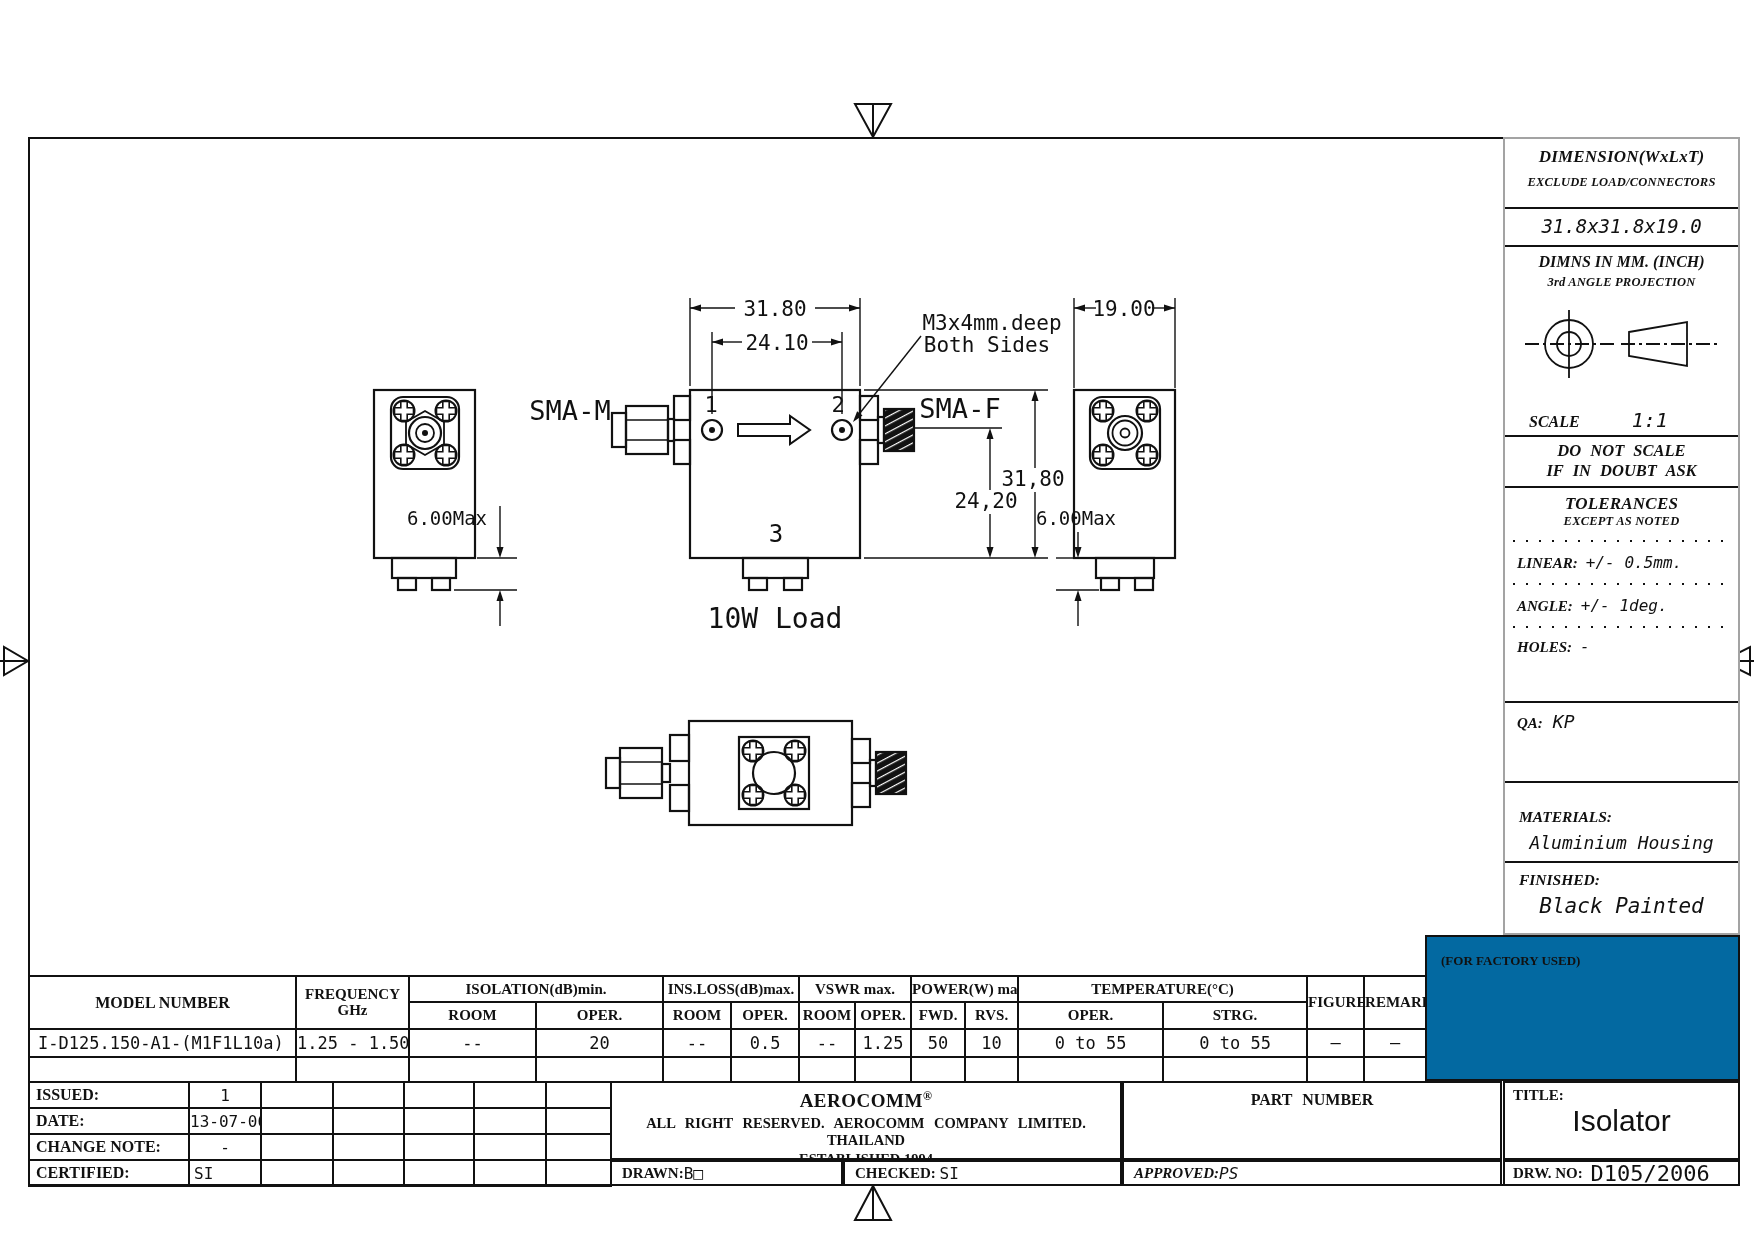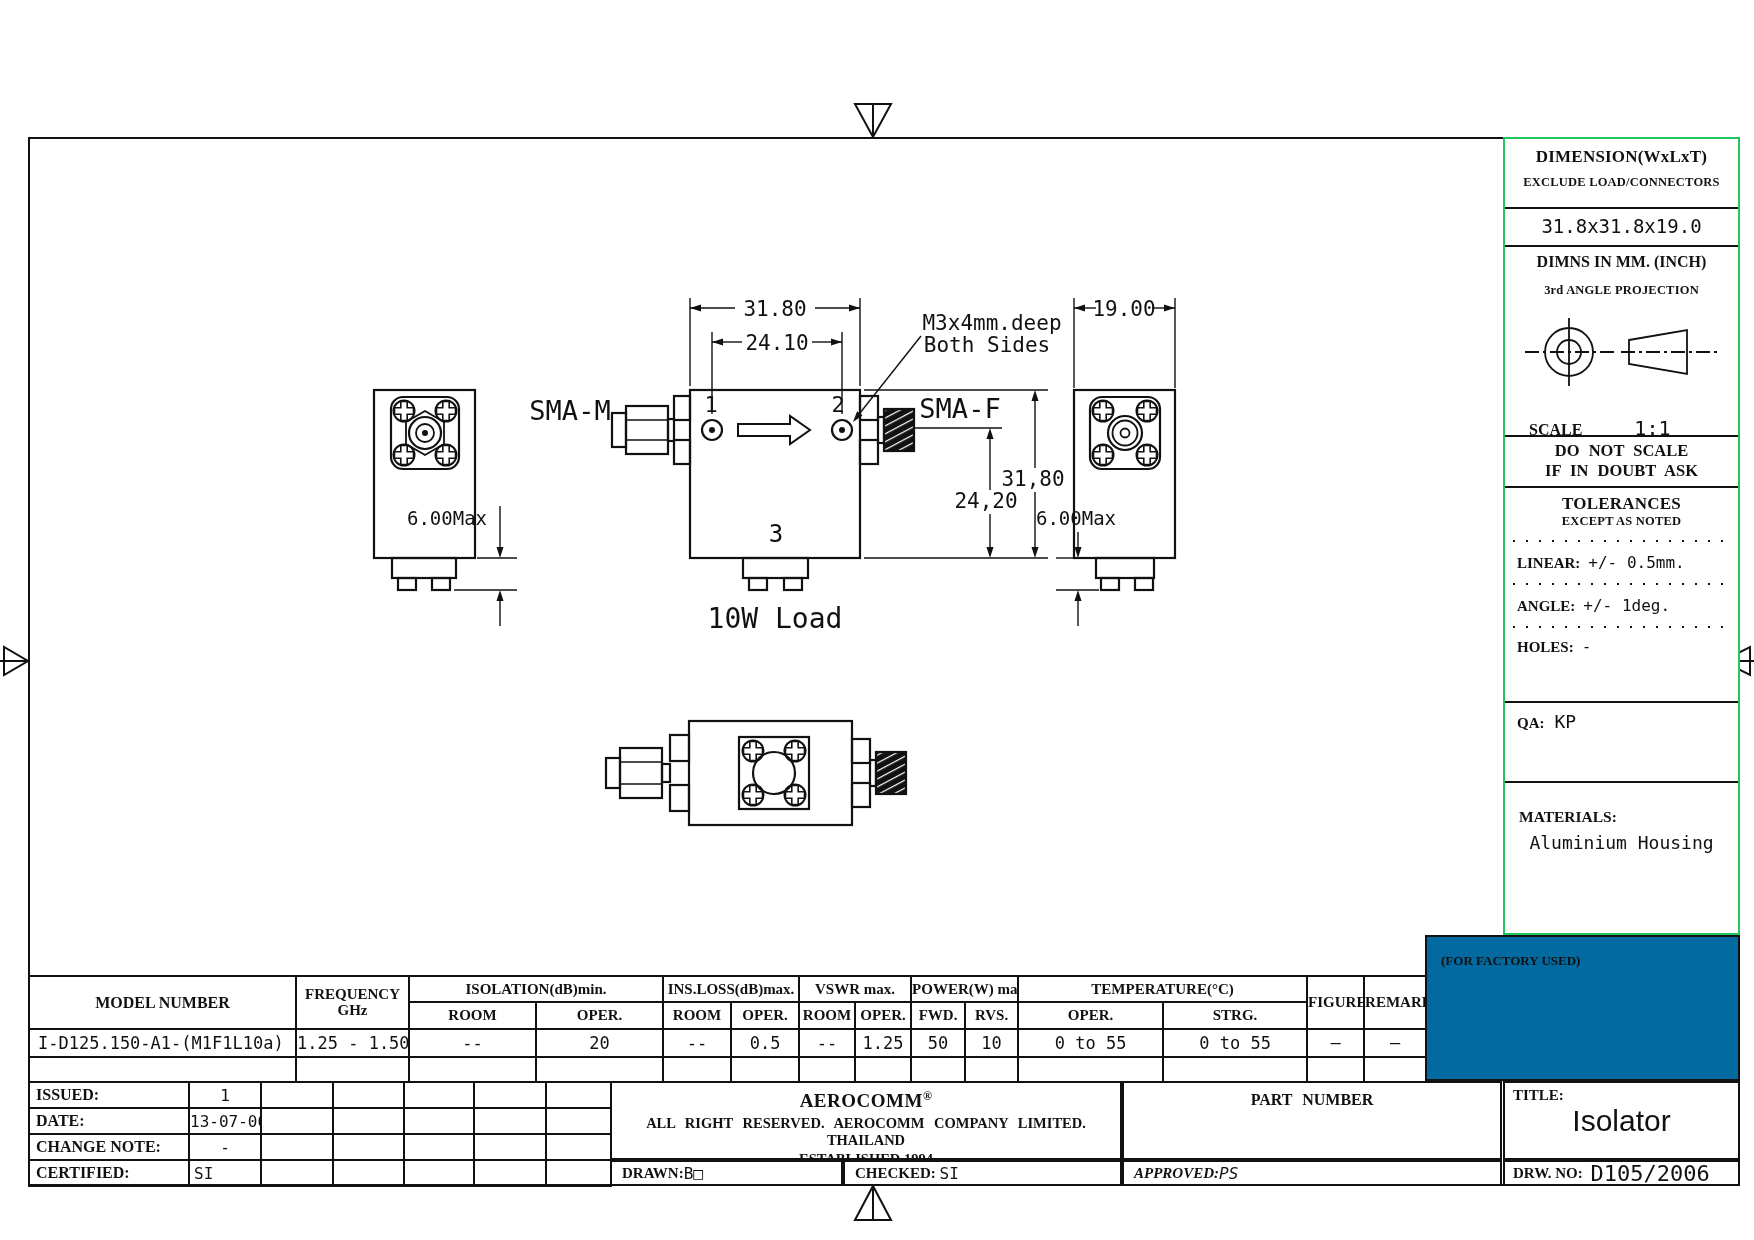--- a/index.html
+++ b/index.html
@@ -6,21 +6,21 @@
   .page{position:relative;width:1754px;height:1240px;background:#ffffff;color:#111;
         font-family:"Liberation Serif",serif;overflow:hidden;}
   .frame{position:absolute;left:28px;top:137px;width:1712px;height:1049px;
          border:2px solid #111;box-sizing:border-box;}
   .art{position:absolute;left:0;top:0;}
   .box{position:absolute;border:2px solid #111;box-sizing:border-box;background:#fff;}
   .cad{font-family:"DejaVu Sans Mono",monospace;font-weight:normal;}
   .svgcad{font-family:"DejaVu Sans Mono",monospace;fill:#111;}
   
   .sidebar{position:absolute;left:1503px;top:137px;width:237px;height:798px;
-           border:2px solid #22c55e;box-sizing:border-box;display:flex;flex-direction:column;background:#fff;}
+           border:2px solid #a3a3a3;box-sizing:border-box;display:flex;flex-direction:column;background:#fff;font-style:italic;}
   .sb{border-bottom:2px solid #111;box-sizing:border-box;}
   .sb:last-child{border-bottom:none;flex:1;}
   .c{text-align:center;}
   .t17{font-size:17px;font-weight:bold;letter-spacing:.2px;}
   .t16{font-size:16px;font-weight:bold;}
   .t13{font-size:12.5px;font-weight:bold;letter-spacing:.2px;}
   .dotline{height:2px;margin:11px 8px 0 8px;
     background-image:repeating-linear-gradient(to right,#111 0 2px,transparent 2px 13px);}
   .tol-row{display:flex;align-items:baseline;padding:0 12px;margin-top:11px;}
   .tol-row .lab{font-size:15px;font-weight:bold;}
@@ -260,21 +260,21 @@
   <div class="sidebar">
     <div class="sb" style="height:70px;padding-top:8px;">
       <div class="c t17">DIMENSION(WxLxT)</div>
       <div class="c t13" style="margin-top:8px;">EXCLUDE LOAD/CONNECTORS</div>
     </div>
     <div class="sb" style="height:38px;">
       <div class="c cad" style="font-size:19px;line-height:34px;">31.8x31.8x19.0</div>
     </div>
     <div class="sb" style="height:190px;padding-top:6px;">
       <div class="c t16">DIMNS IN MM. (INCH)</div>
-      <div class="c t13" style="margin-top:12px;">3rd ANGLE PROJECTION</div>
+      <div class="c t13" style="margin-top:4px;">3rd ANGLE PROJECTION</div>
       <div class="c" style="margin-top:4px;">
         <svg width="210" height="100" viewBox="0 0 210 100">
           <g stroke="#111" fill="none" stroke-width="1.8">
             <line x1="8" y1="50" x2="98" y2="50" stroke-dasharray="14 4 3 4"></line>
             <circle cx="52" cy="50" r="24"></circle>
               <circle cx="52" cy="50" r="12"></circle>
             <line x1="52" y1="16" x2="52" y2="84"></line>
             <polygon points="112,38 170,28 170,72 112,62"></polygon>
             <line x1="104" y1="50" x2="200" y2="50" stroke-dasharray="14 4 3 4"></line>
           </g>
@@ -308,20 +308,24 @@
         <span class="val">-</span>
       </div>
     </div>
     <div class="sb" style="height:80px;padding:8px 0 0 12px;">
       <span class="t16" style="font-size:15px;">QA:</span>
       <span class="cad" style="font-size:18px;margin-left:6px;">KP</span>
     </div>
     <div class="sb" style="height:80px;padding-top:25px;">
       <div style="font-size:15.5px;font-weight:bold;padding-left:14px;">MATERIALS:</div>
       <div class="c cad" style="font-size:18px;margin-top:6px;">Aluminium Housing</div>
+    </div>
+    <div class="sb" style="padding-top:8px;">
+      <div style="font-size:15.5px;font-weight:bold;padding-left:14px;">FINISHED:</div>
+      <div class="c cad" style="font-size:21px;margin-top:5px;">Black Painted</div>
     </div>
   </div>
   <div class="factory">
     <span>(FOR FACTORY USED)</span>
   </div>
 
   <div class="spec-wrap">
     <table class="spec">
       <colgroup>
         <col style="width:267px">

